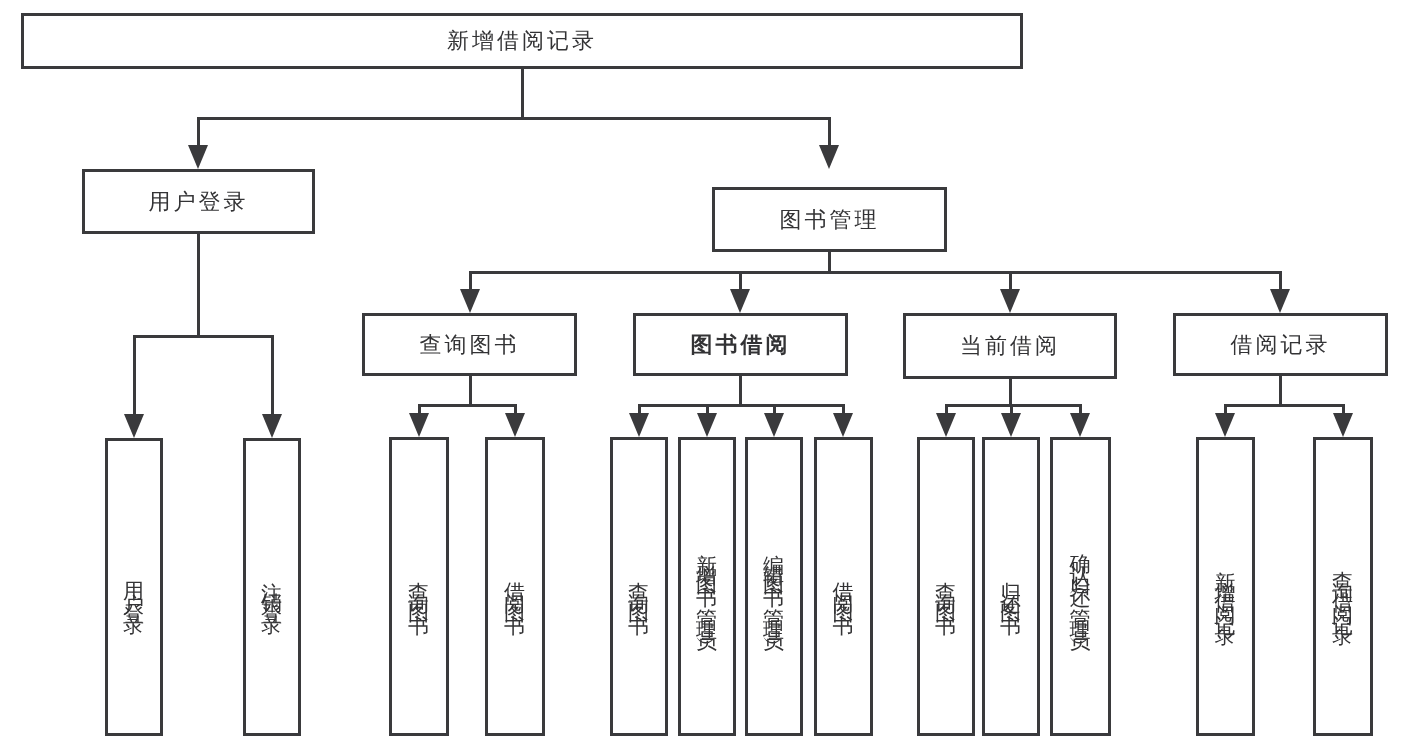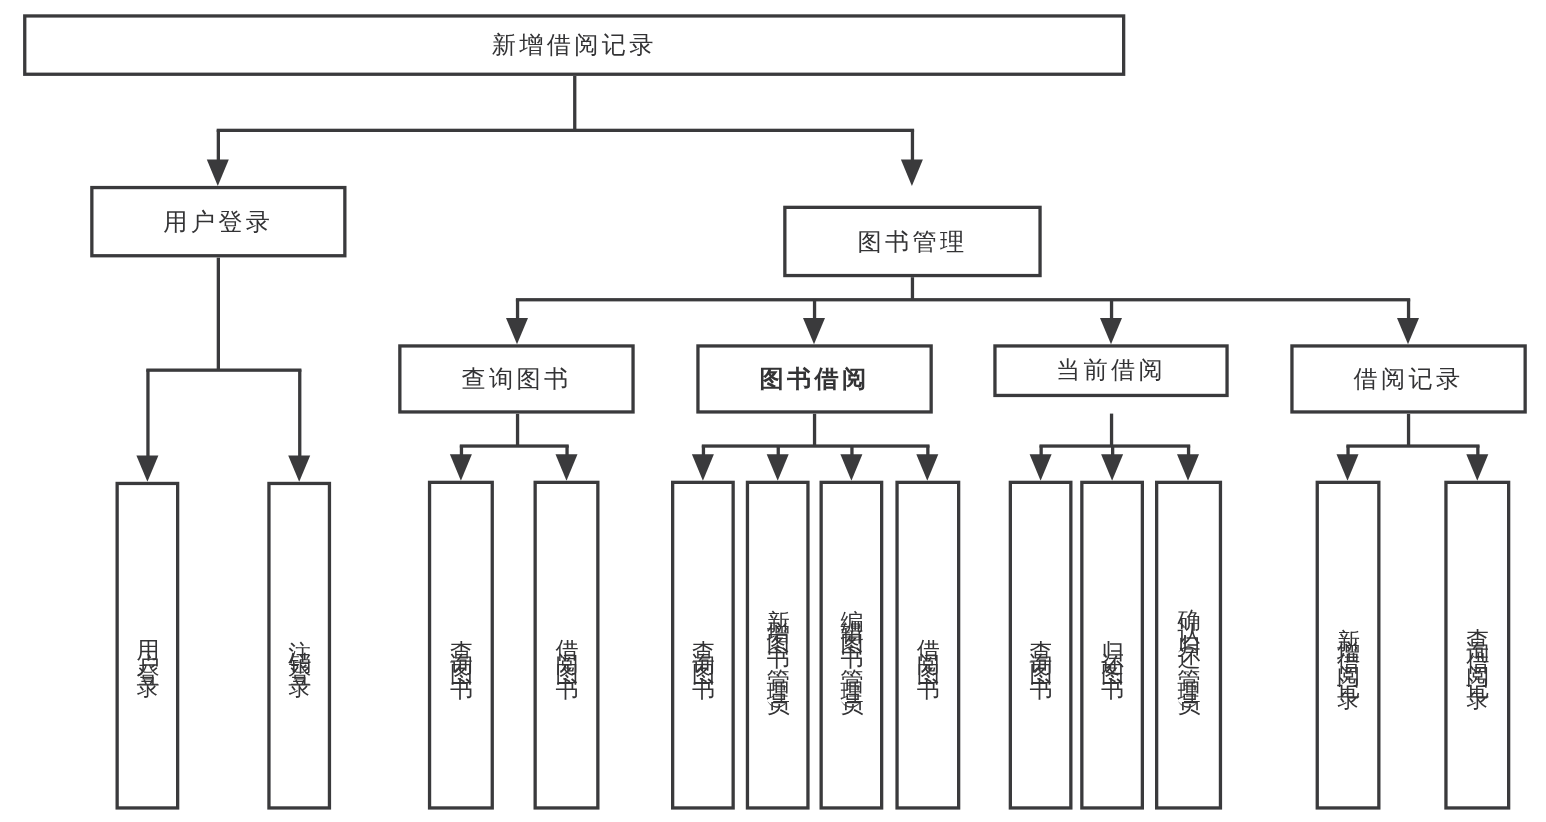--- a/index.html
+++ b/index.html
@@ -125,21 +125,21 @@
     </div>
     <div class="node h" style="left: 712px; top: 169px; width: 235px; height: 65px; margin-top: 18px;">
       <span class="label">图书管理</span>
     </div>
     <div class="node h" style="left: 362px; top: 313px; width: 215px; height: 63px;">
       <span class="label">查询图书</span>
     </div>
     <div class="node h" style="left: 633px; top: 313px; width: 215px; height: 63px; font-weight: bold;">
       <span class="label">图书借阅</span>
     </div>
-    <div class="node h" style="left: 903px; top: 313px; width: 214px; height: 48px;">
+    <div class="node h" style="left: 903px; top: 313px; width: 214px; height: 66px;">
       <span class="label">当前借阅</span>
     </div>
     <div class="node h" style="left: 1173px; top: 313px; width: 215px; height: 63px; text-align: center;">
       <span class="label">借阅记录</span>
     </div>
     <div class="node v" style="left: 105px; top: 438px; width: 58px; height: 298px;">
       <span class="label">用户登录</span>
     </div>
     <div class="node v" style="left: 243px; top: 438px; width: 58px; height: 298px;">
       <span class="label">注销登录</span>

